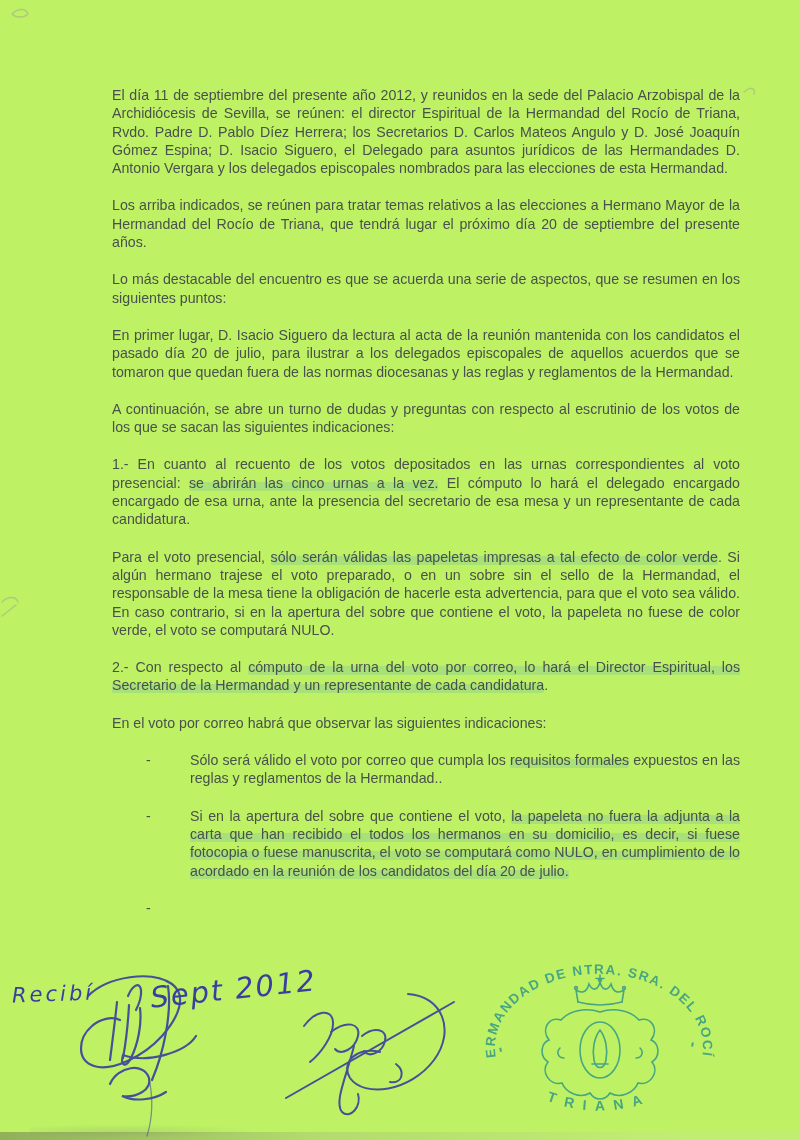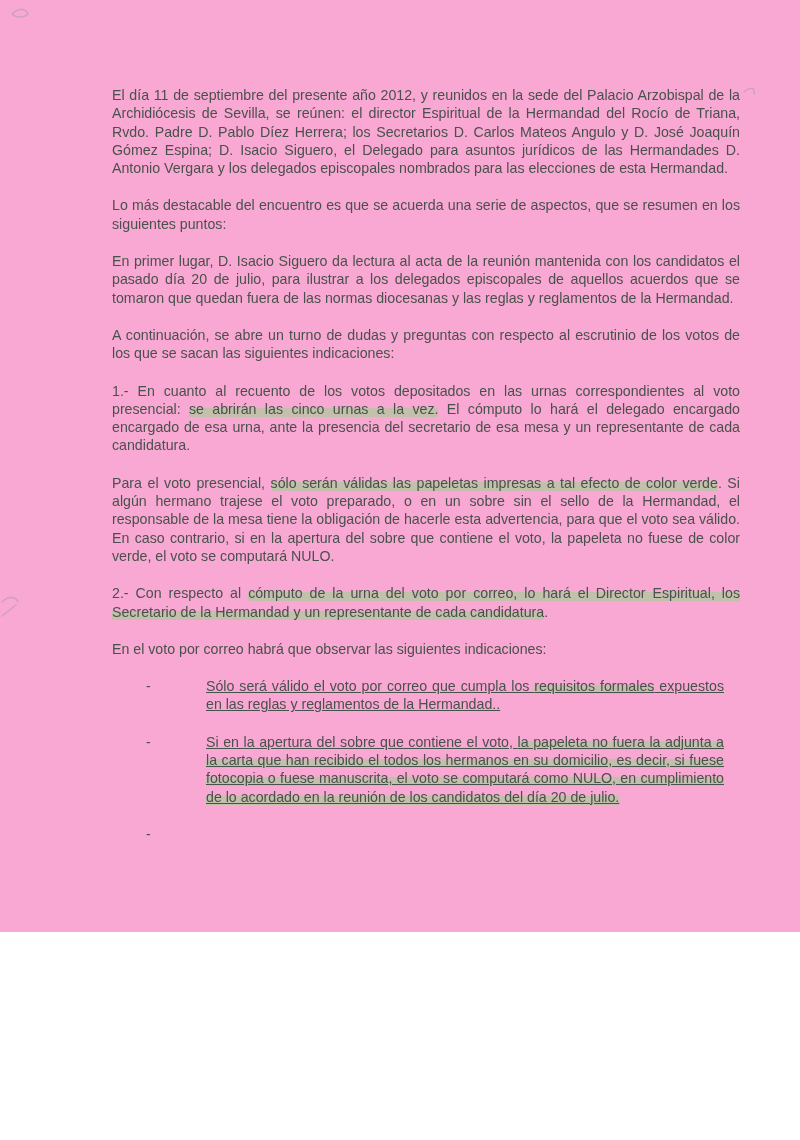--- a/index.html
+++ b/index.html
@@ -1,40 +1,40 @@
 <!DOCTYPE html>
 <html><head>
 <meta charset="utf-8">
 <style>
   html,body{margin:0;padding:0;}
   .page{
     position:relative;
-    width:800px;height:932px;
-    background:#f9a8d4;
+    width:800px;height:1140px;
+    background:#bef264;
     overflow:hidden;
     font-family:"Liberation Sans",sans-serif;
   }
   
   .doc{
     position:absolute;left:112px;top:86px;width:628px;
     font-size:14.2px;line-height:18.3px;color:#49514c;
     text-align:justify;
   }
   .doc p{margin:0 0 19px 0;}
   .hl{
     background-image:linear-gradient(to bottom,
       rgba(150,211,138,0) 40%,
       rgba(150,211,138,0.55) 46%,
       rgba(150,211,138,0.55) 97%,
       rgba(150,211,138,0) 100%);
     border-radius:2px;
   }
   .bullet{position:relative;padding-left:78px;margin:0 0 19px 0;}
   .bullet .marker{position:absolute;left:34px;top:0;}
-  .bullet p{margin:16px;text-decoration:underline;}
+  .bullet p{margin:0;}
   
   .annotations{position:absolute;left:0;top:0;width:800px;height:1140px;pointer-events:none;}
   .hand{
     position:absolute;color:#3a3f9f;font-style:italic;
     font-family:"DejaVu Sans",sans-serif;white-space:nowrap;
   }
   .hand-received{left:12px;top:982px;font-size:21px;letter-spacing:3px;transform:rotate(-2deg);}
   .hand-date{left:150px;top:972px;font-size:29px;letter-spacing:2px;transform:rotate(-6deg);}
   svg.ink{position:absolute;left:0;top:0;}
   
@@ -47,20 +47,21 @@
     background:radial-gradient(ellipse at 40% 50%,rgba(120,120,120,.18),rgba(120,120,120,0) 70%);
   }
 </style>
 </head>
 <body>
 
 <div class="page">
 
   <div class="doc">
     <p><span>El día 11 de septiembre del presente año 2012, y reunidos en la sede del Palacio Arzobispal de la Archidiócesis de Sevilla, se reúnen: el director Espiritual de la Hermandad del Rocío de Triana, Rvdo. Padre D. Pablo Díez Herrera; los Secretarios D. Carlos Mateos Angulo y D. José Joaquín Gómez Espina; D. Isacio Siguero, el Delegado para asuntos jurídicos de las Hermandades D. Antonio Vergara y los delegados episcopales nombrados para las elecciones de esta Hermandad.</span></p>
+    <p><span>Los arriba indicados, se reúnen para tratar temas relativos a las elecciones a Hermano Mayor de la Hermandad del Rocío de Triana, que tendrá lugar el próximo día 20 de septiembre del presente años.</span></p>
     <p><span>Lo más destacable del encuentro es que se acuerda una serie de aspectos, que se resumen en los siguientes puntos:</span></p>
     <p><span>En primer lugar, D. Isacio Siguero da lectura al acta de la reunión mantenida con los candidatos el pasado día 20 de julio, para ilustrar a los delegados episcopales de aquellos acuerdos que se tomaron que quedan fuera de las normas diocesanas y las reglas y reglamentos de la Hermandad.</span></p>
     <p><span>A continuación, se abre un turno de dudas y preguntas con respecto al escrutinio de los votos de los que se sacan las siguientes indicaciones:</span></p>
     <p><span>1.- En cuanto al recuento de los votos depositados en las urnas correspondientes al voto presencial: </span><span class="hl">se abrirán las cinco urnas a la vez.</span><span> El cómputo lo hará el delegado encargado encargado de esa urna, ante la presencia del secretario de esa mesa y un representante de cada candidatura.</span></p>
     <p><span>Para el voto presencial, </span><span class="hl">sólo serán válidas las papeletas impresas a tal efecto de color verde</span><span>. Si algún hermano trajese el voto preparado, o en un sobre sin el sello de la Hermandad, el responsable de la mesa tiene la obligación de hacerle esta advertencia, para que el voto sea válido. En caso contrario, si en la apertura del sobre que contiene el voto, la papeleta no fuese de color verde, el voto se computará NULO.</span></p>
     <p><span>2.- Con respecto al </span><span class="hl">cómputo de la urna del voto por correo, lo hará el Director Espiritual, los Secretario de la Hermandad y un representante de cada candidatura</span><span>.</span></p>
     <p><span>En el voto por correo habrá que observar las siguientes indicaciones:</span></p>
 
     <div class="bullet">
       <span class="marker">-</span>

